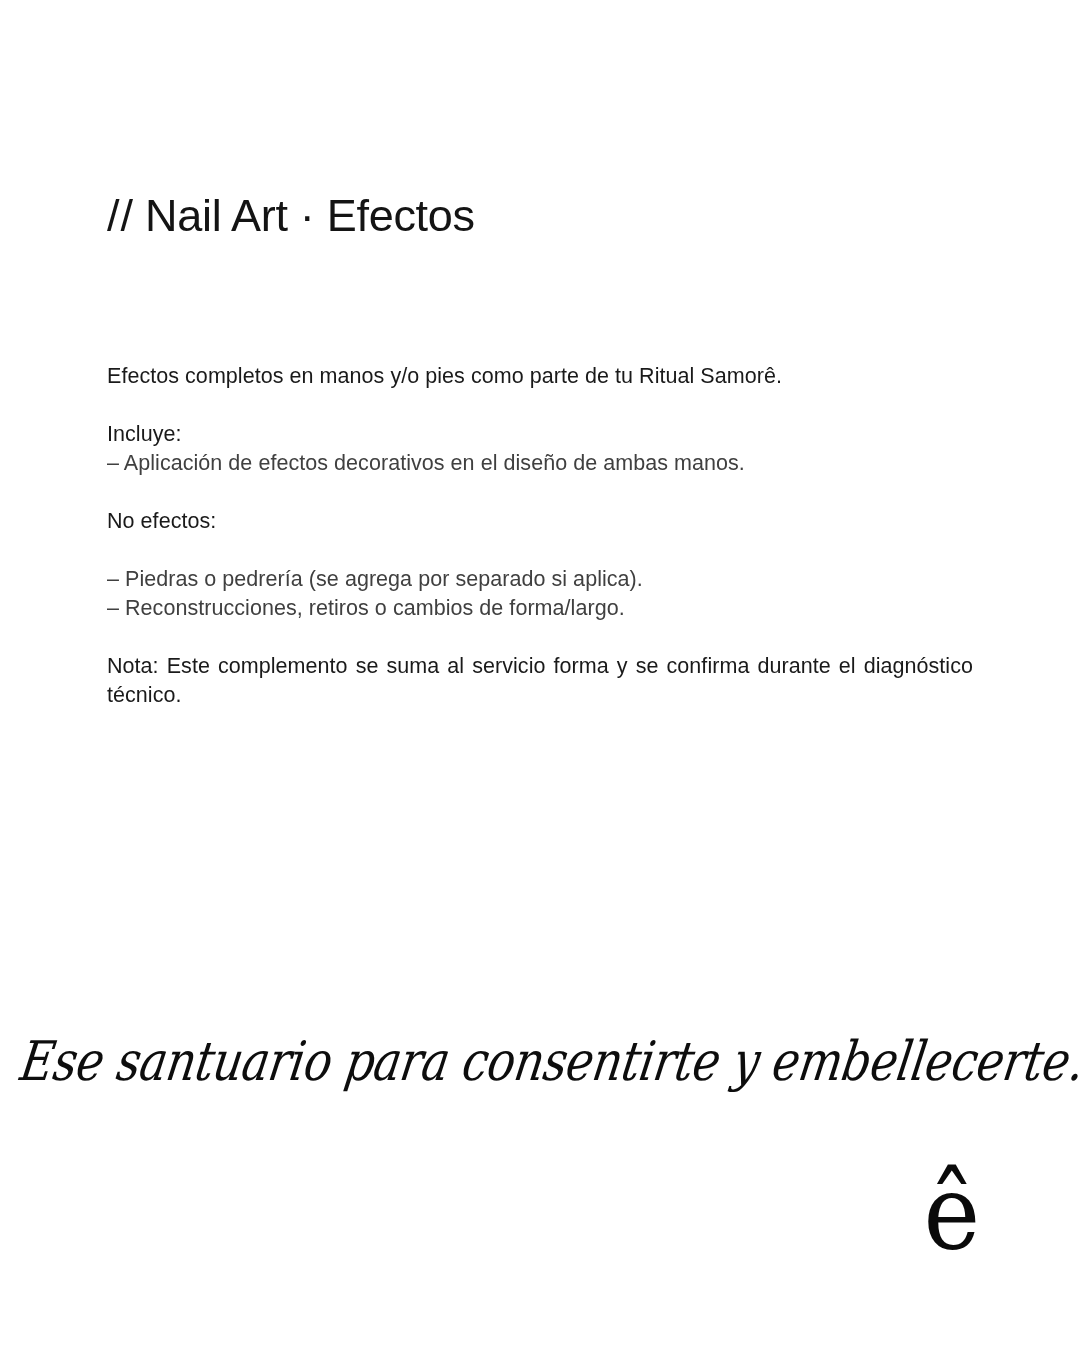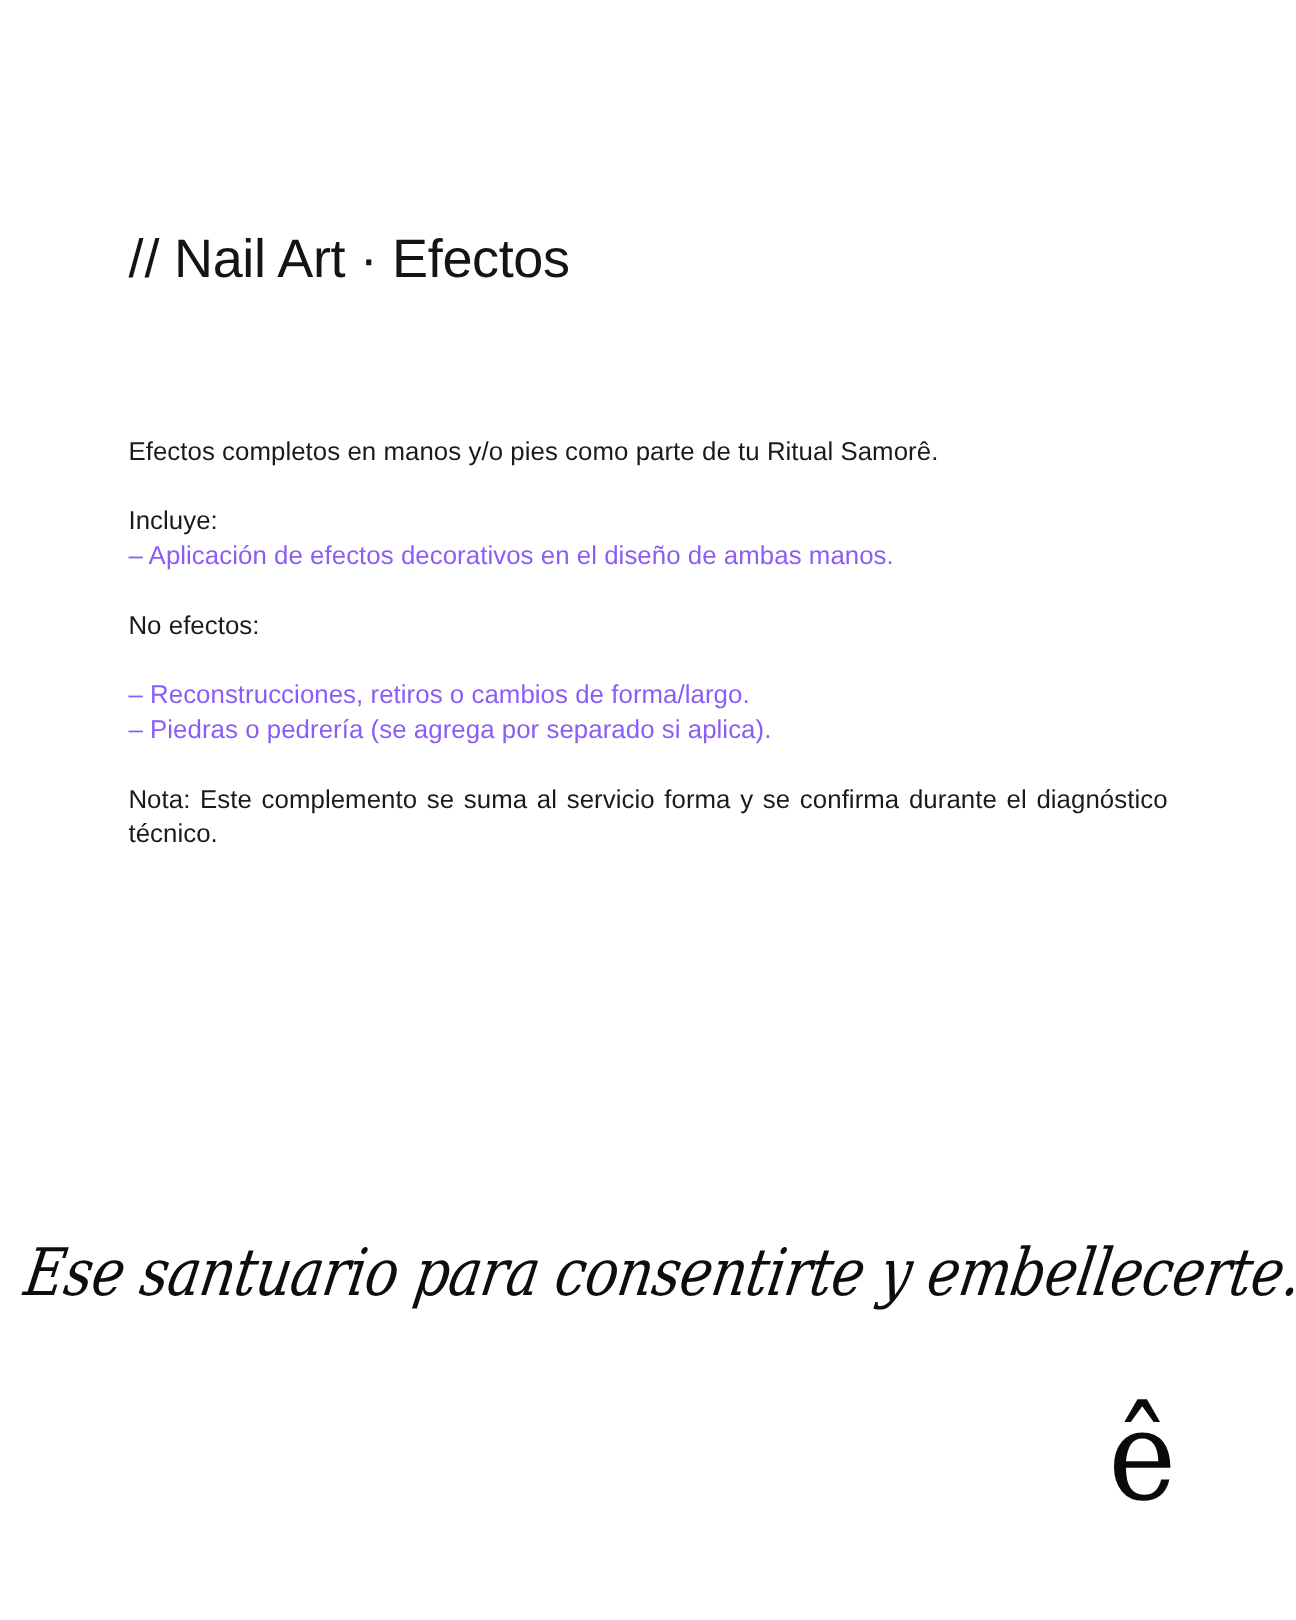--- a/index.html
+++ b/index.html
@@ -79,21 +79,21 @@
   }
   .list {
     margin: 0;
     padding: 0;
     list-style: none;
   }
   .list-item {
     font-size: 21.5px;
     line-height: 29px;
     font-weight: 400;
-    color: #8b5cf6;
+    color: #404040;
     letter-spacing: 0.05px;
     white-space: nowrap;
   }
 
   
   .tagline {
     position: absolute;
     left: 0;
     right: 0;
     top: 1038px;
@@ -158,22 +158,22 @@
       <li class="list-item">– Aplicación de efectos decorativos en el diseño de ambas manos.</li>
     </ul>
 
     <div class="spacer-line"></div>
 
     <p class="para">No efectos:</p>
 
     <div class="spacer-line"></div>
 
     <ul class="list">
+      <li class="list-item">– Piedras o pedrería (se agrega por separado si aplica).</li>
       <li class="list-item">– Reconstrucciones, retiros o cambios de forma/largo.</li>
-      <li class="list-item">– Piedras o pedrería (se agrega por separado si aplica).</li>
     </ul>
 
     <div class="spacer-line"></div>
 
     <p class="para justified">Nota: Este complemento se suma al servicio forma y se confirma durante el diagnóstico técnico.</p>
 
   </div>
 
   <div class="tagline">
     <span class="tagline-text">Ese santuario para consentirte y embellecerte.</span>

